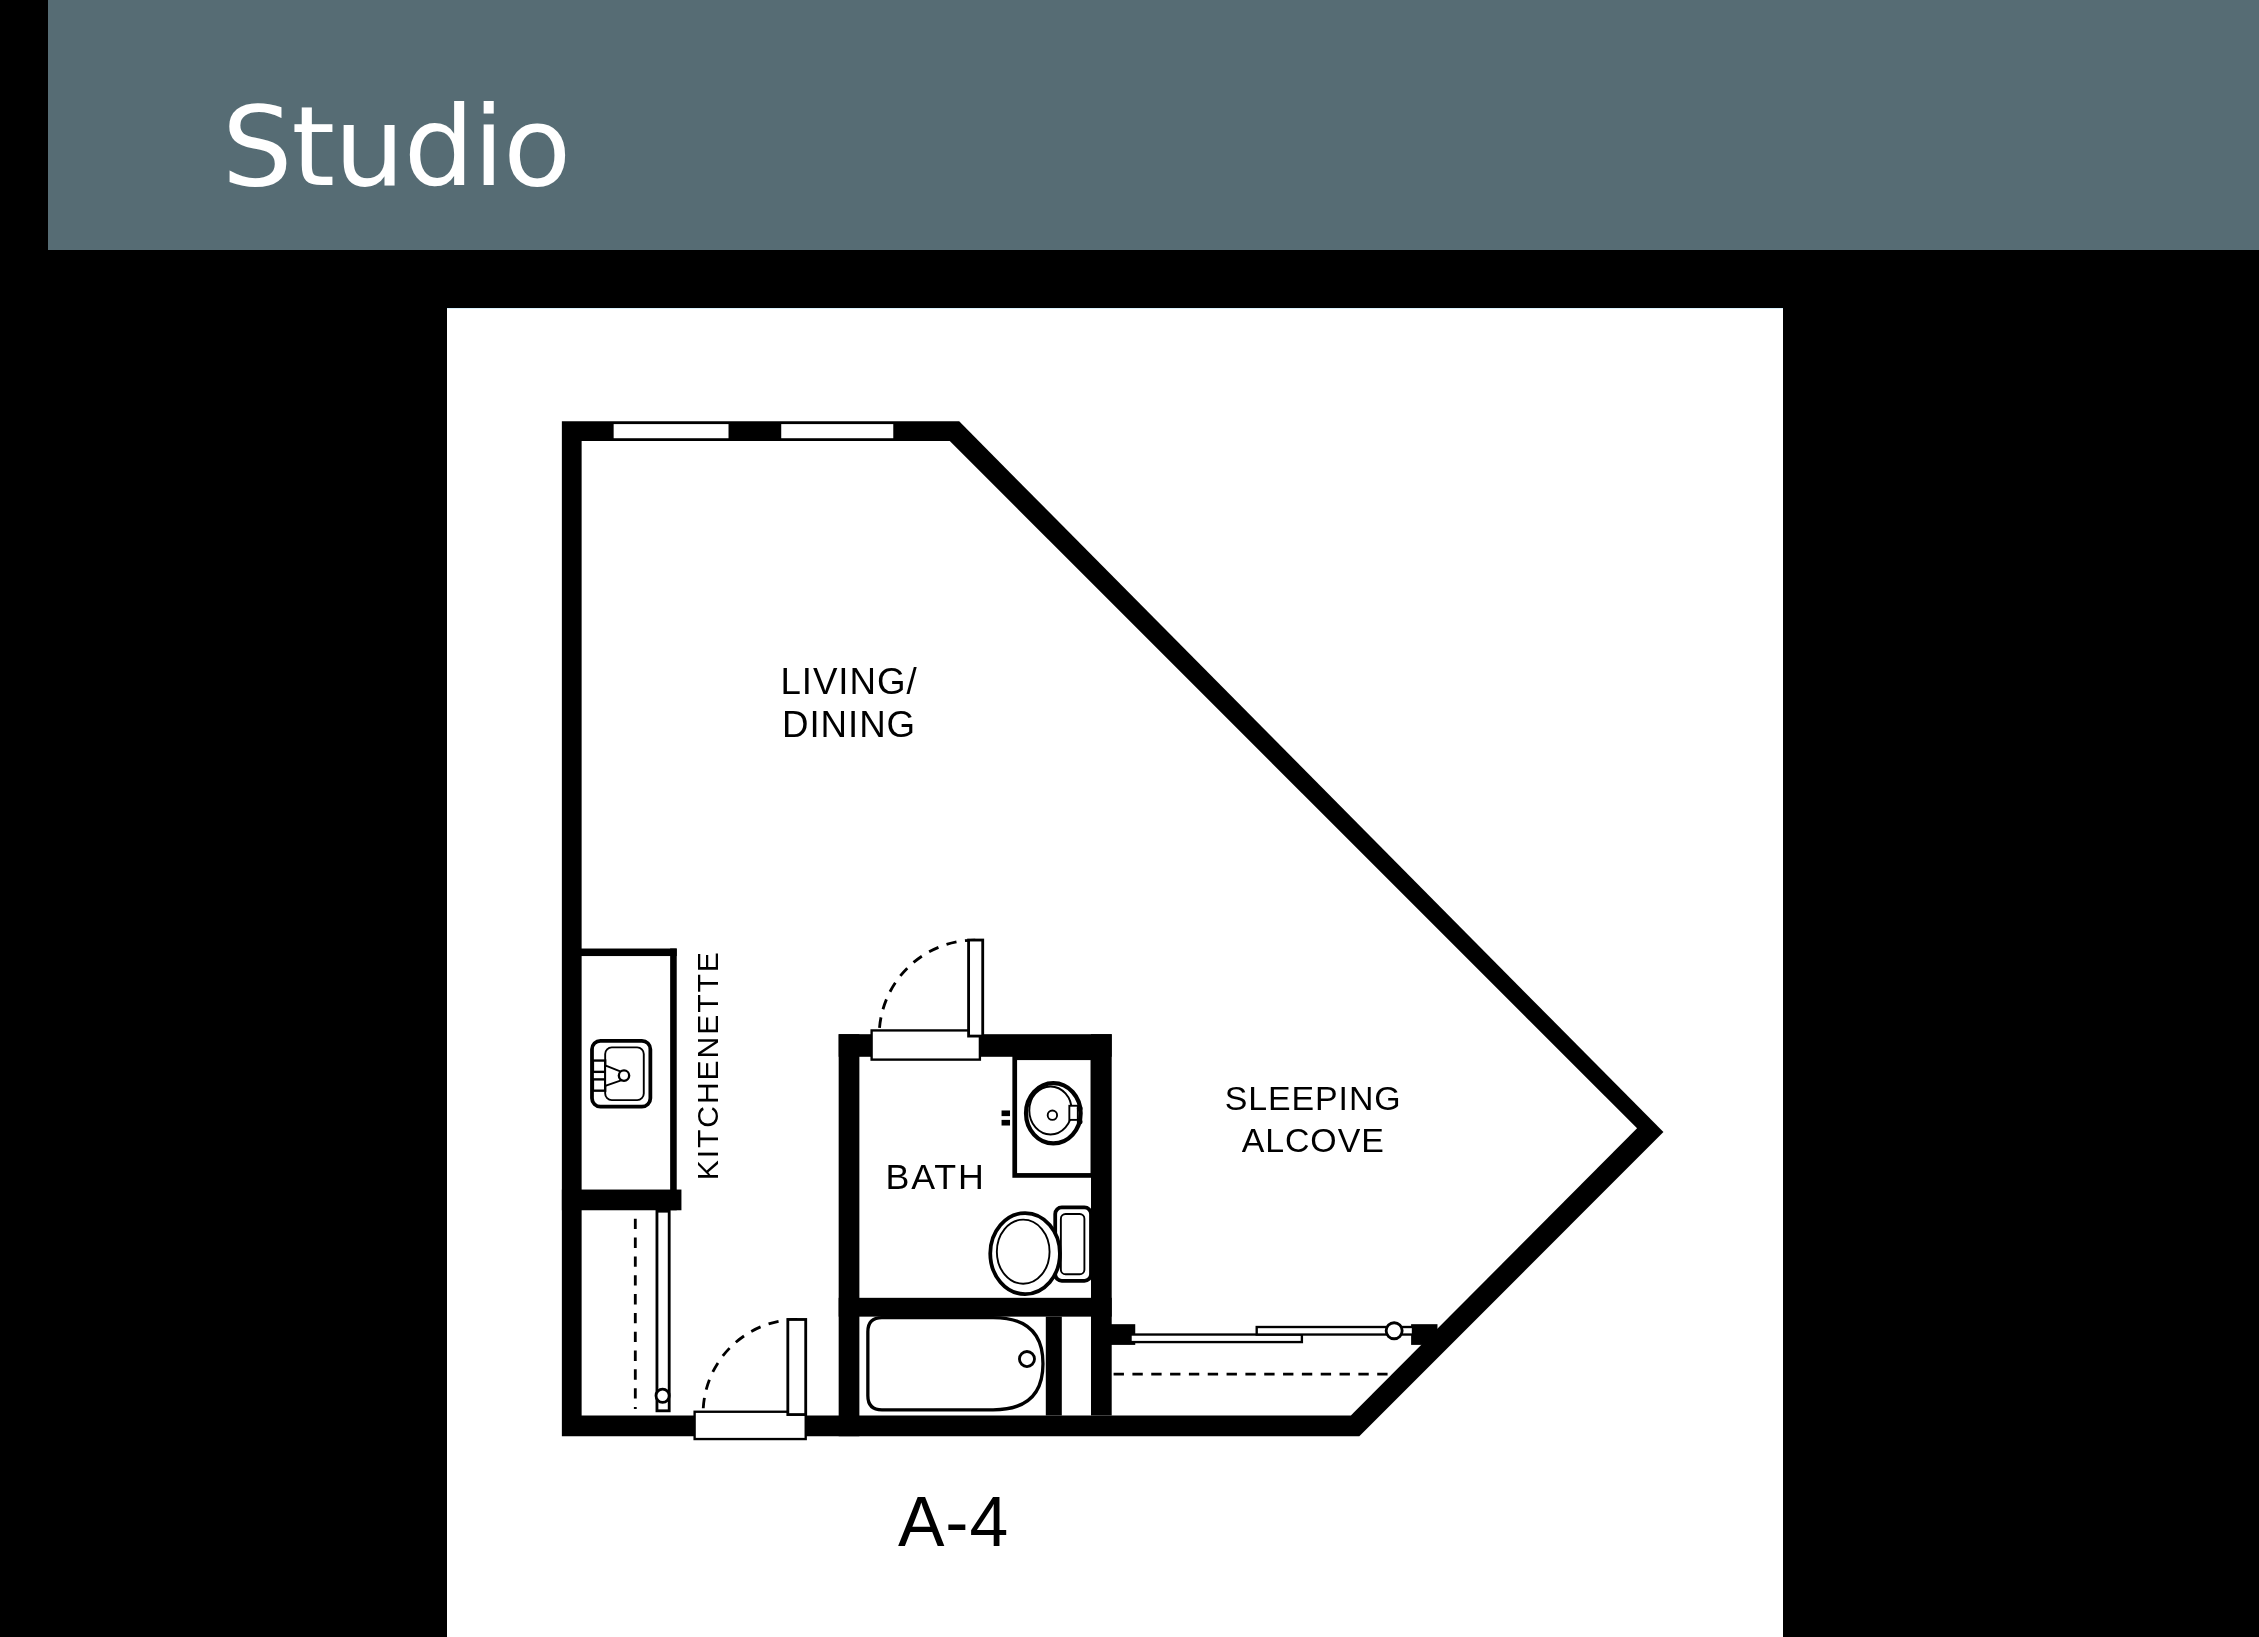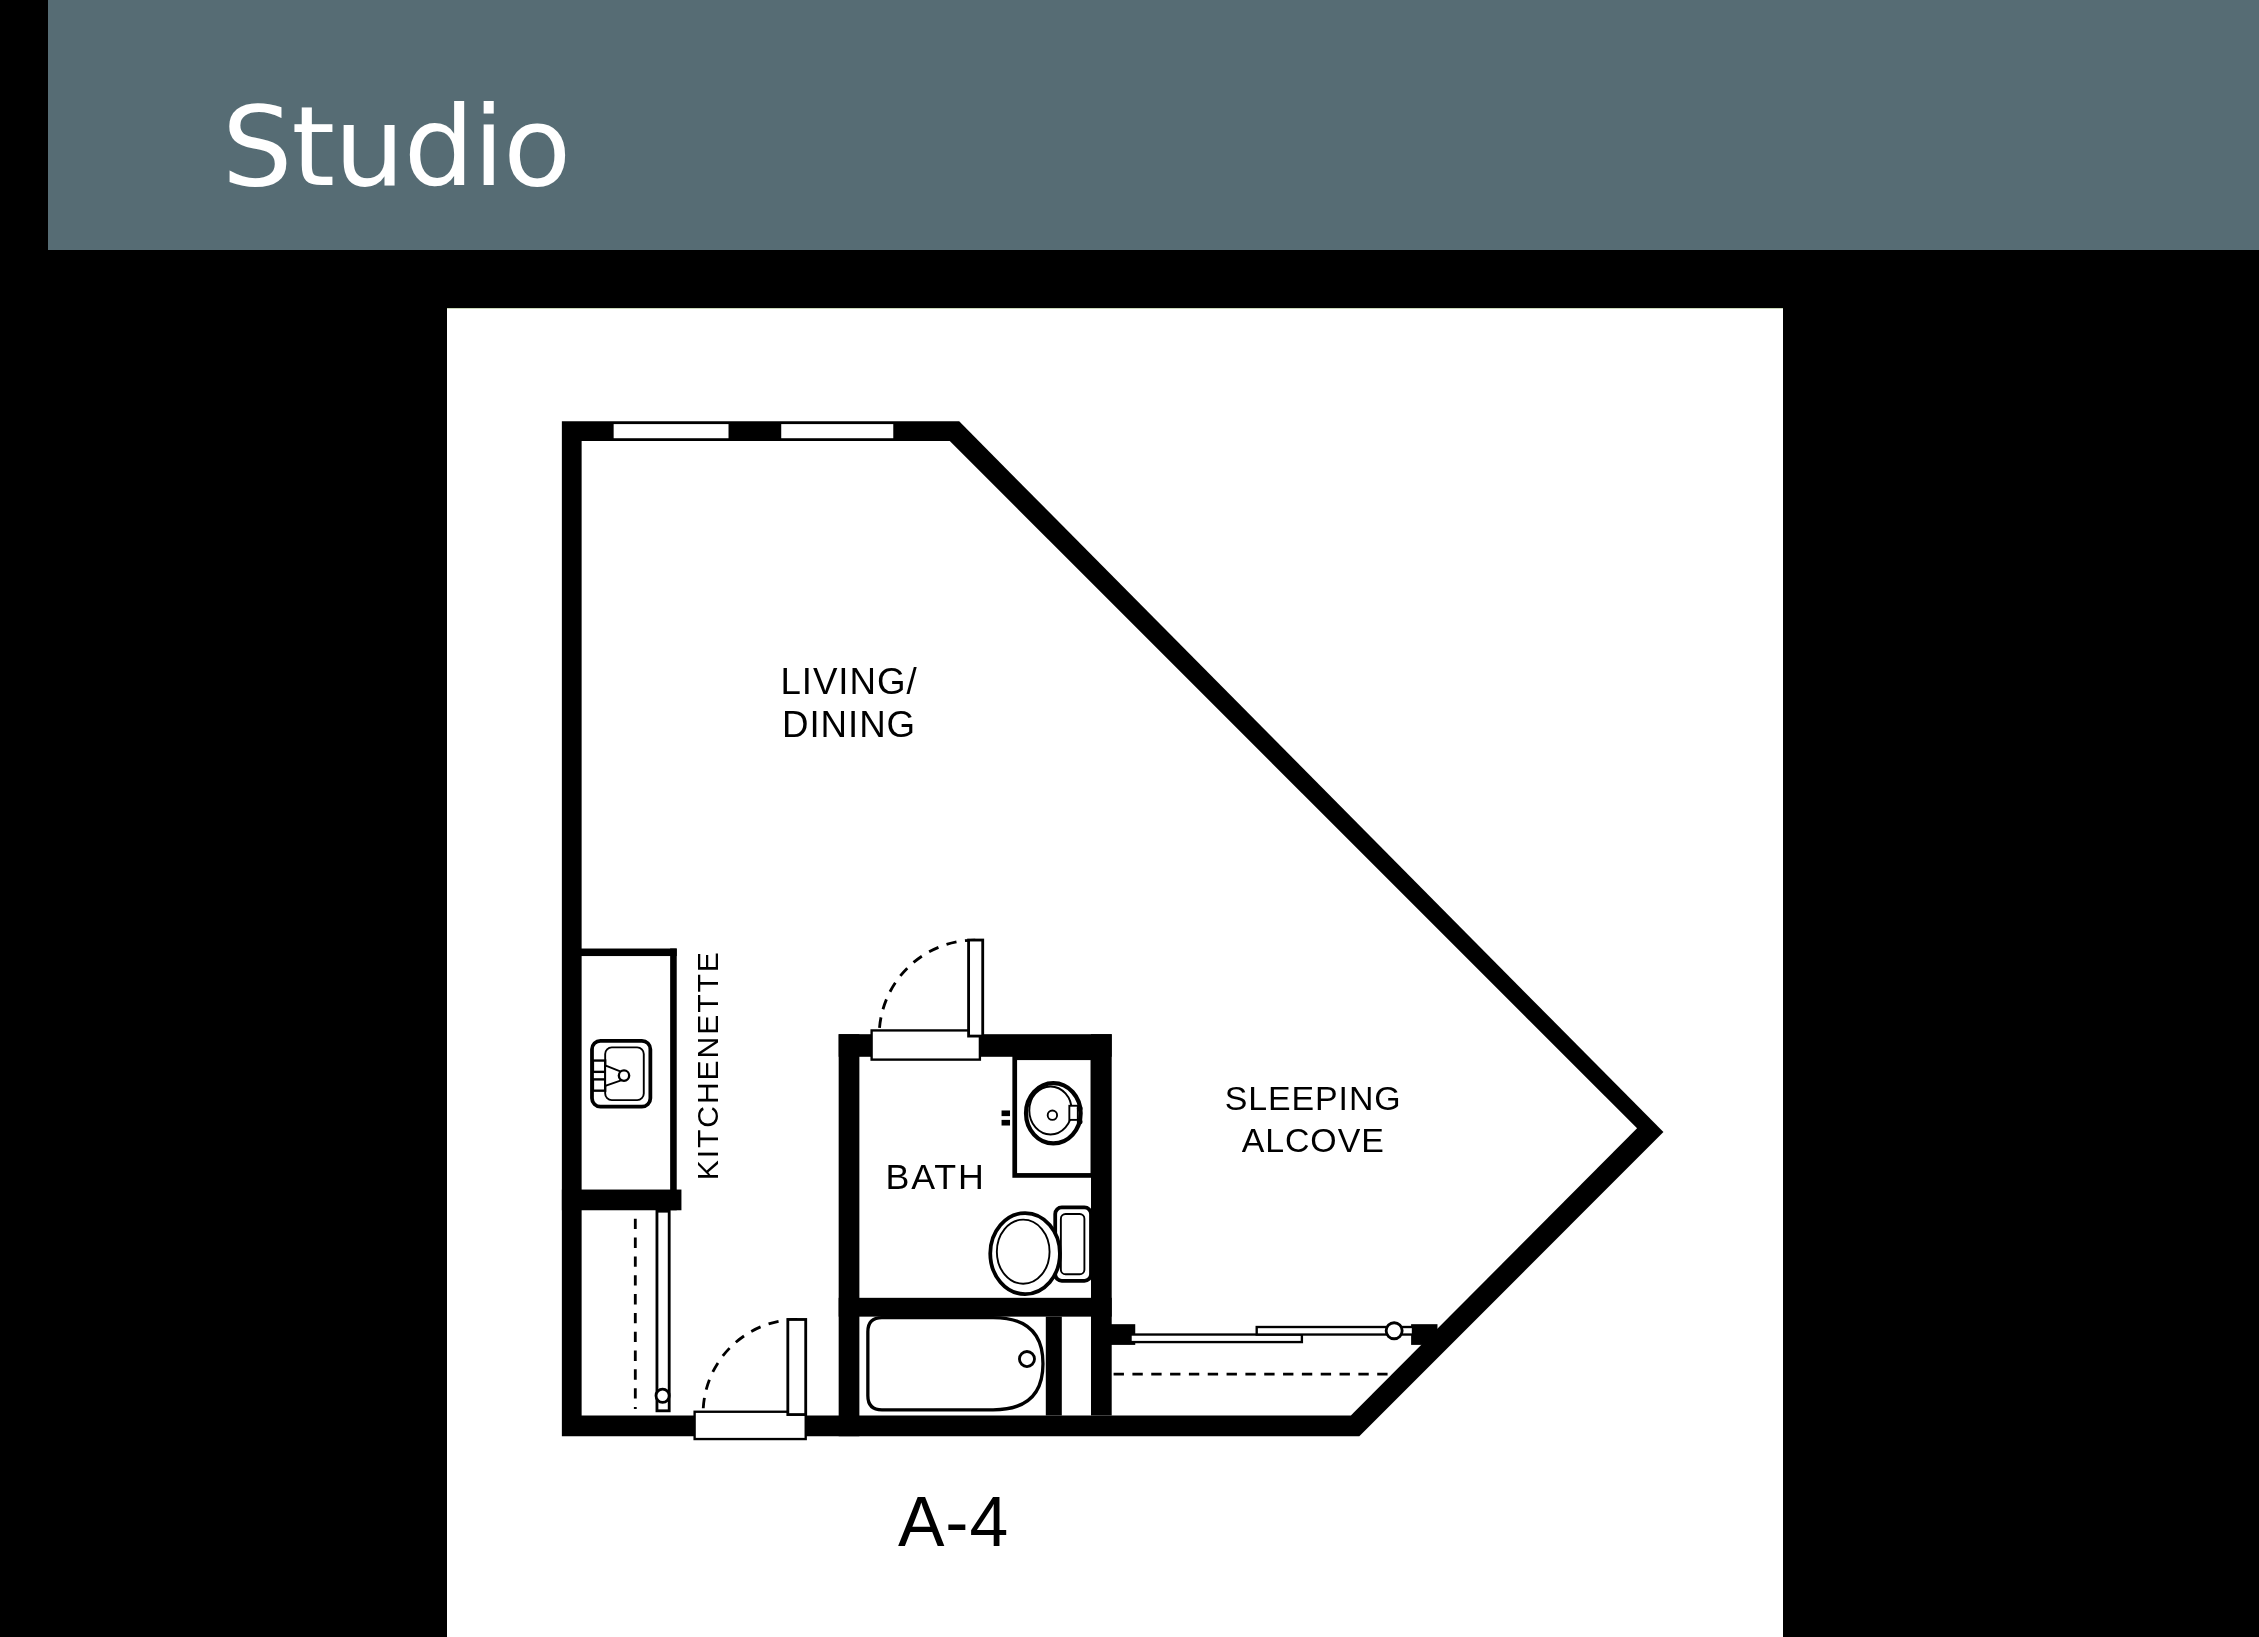--- a/index.html
+++ b/index.html
@@ -3,21 +3,21 @@
 <meta charset="utf-8">
 <style>
   html,body{margin:0;padding:0;background:#000;}
   #screen{position:relative;width:2260px;height:1637px;background:#000;overflow:hidden;
           font-family:"Liberation Sans",sans-serif;margin-left:48px;}
   
   #titlebar{position:absolute;left:0;top:0;width:2260px;height:250px;background:#566c74;}
   #titlebar .title{position:absolute;left:174px;top:91px;font-family:"DejaVu Sans",sans-serif;
           font-size:111px;line-height:111px;letter-spacing:-0.9px;color:#ffffff;white-space:nowrap;}
   
-  #sheet{position:absolute;left:399px;top:308px;width:1336px;height:1330px;background:#4d7c0f;}
+  #sheet{position:absolute;left:399px;top:308px;width:1336px;height:1330px;background:#7dd3fc;}
   #plan{position:absolute;left:0;top:0;}
   
   .wall{fill:#000;stroke:none;}
   .fixture{fill:#fff;stroke:#000;}
   .thin{stroke-width:2.5;}
   .med{stroke-width:3;}
   .thk{stroke-width:4;}
   .dash{fill:none;stroke:#000;stroke-width:3;stroke-dasharray:11 9;}
   .lbl{font-family:"Liberation Sans",sans-serif;fill:#000;}
 </style>

